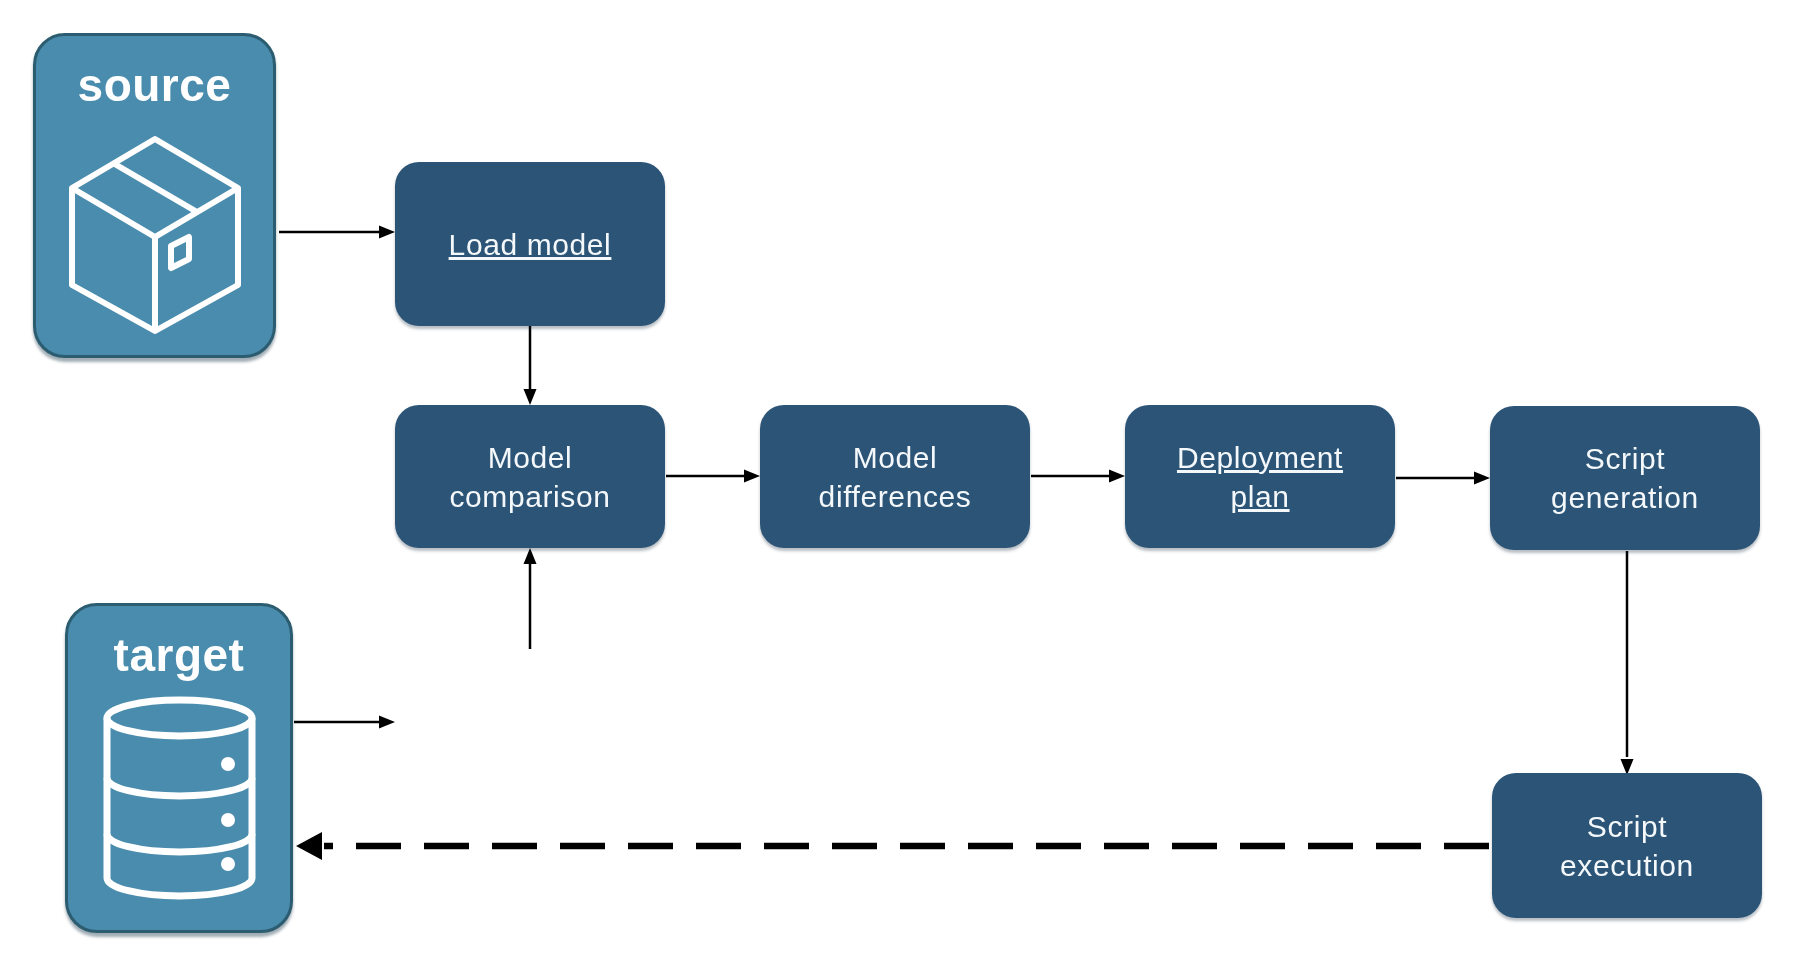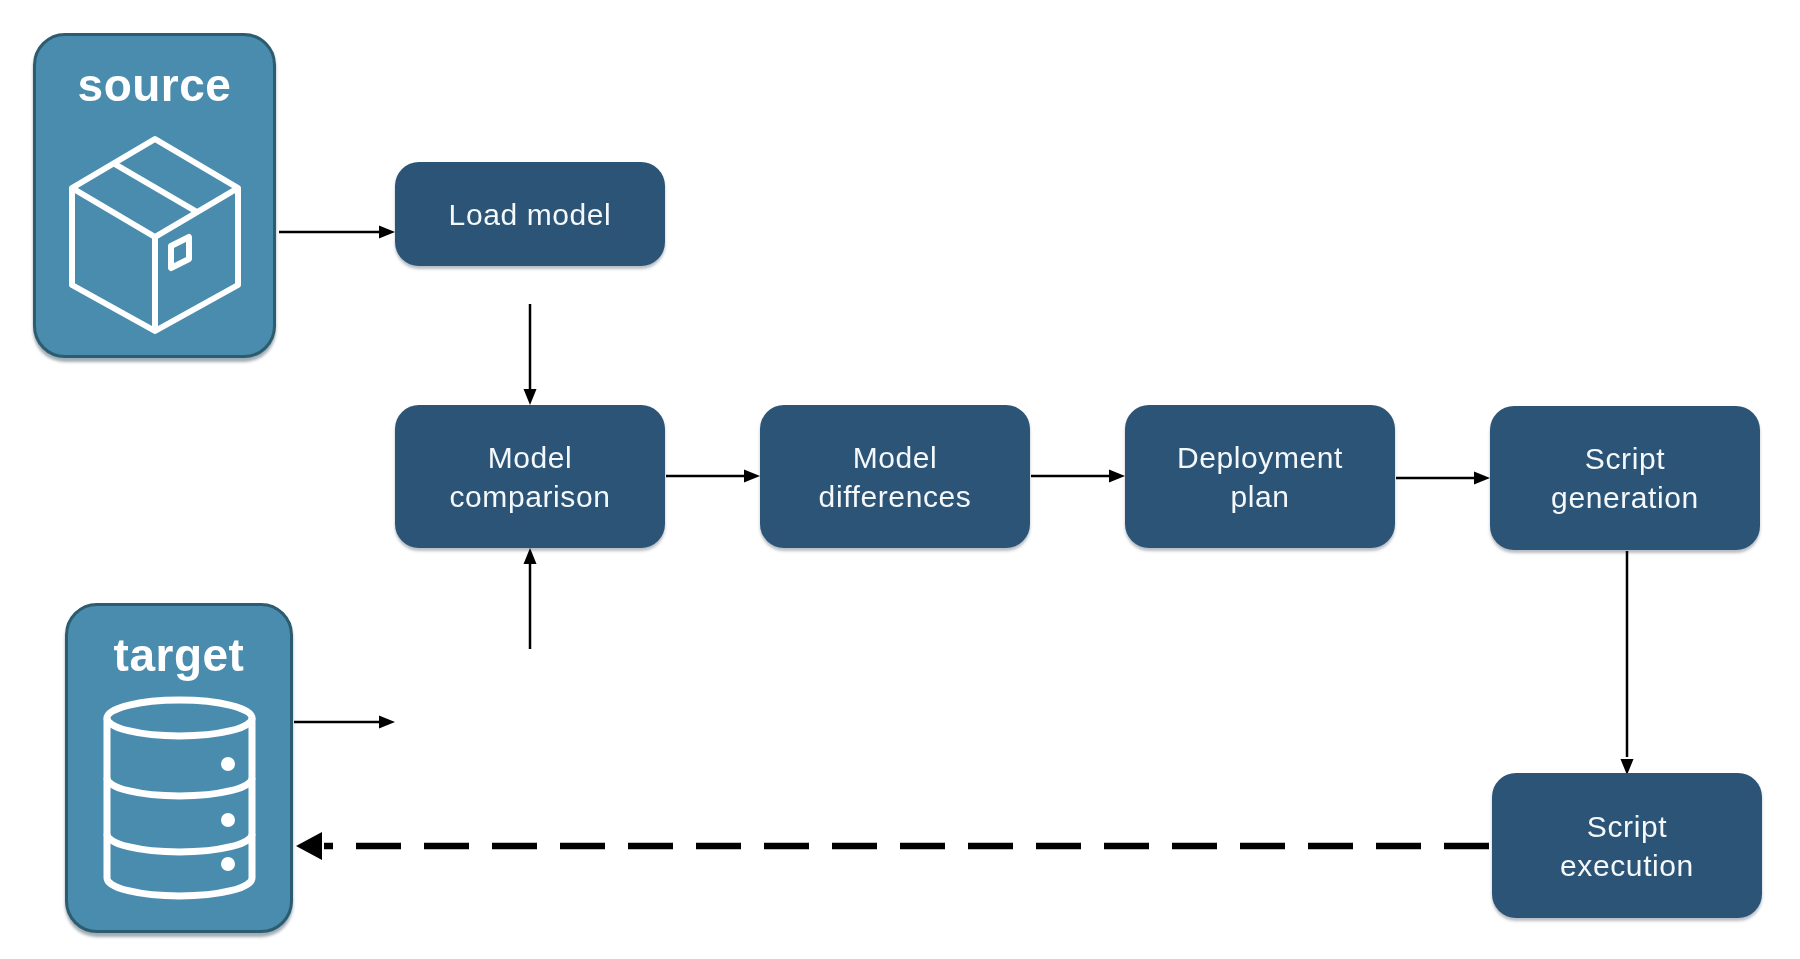--- a/index.html
+++ b/index.html
@@ -17,24 +17,24 @@
     background:var(--node-fill,#2B5476);
     border-radius:24px;
     display:flex; align-items:center; justify-content:center;
     color:var(--node-text,#F4F8FB);
     font-size:30px; line-height:39px; letter-spacing:0.6px;
     text-align:center;
     box-shadow:0 3px 3px rgba(20,40,60,0.30);
   }
   .node-label { white-space:pre-line; }
 
-  #node-load-model        { left:395px;  top:162px; width:270px; height:104px; }
+  #node-load-model        { left:395px;  top:162px; width:270px; height:164px;text-decoration:underline; }
   #node-model-comparison  { left:395px;  top:405px; width:270px; height:143px; }
   #node-model-differences { left:760px;  top:405px; width:270px; height:143px; }
-  #node-deployment-plan   { left:1125px; top:405px; width:270px; height:143px; }
+  #node-deployment-plan   { left:1125px; top:405px; width:270px; height:143px;text-decoration:underline; }
   #node-script-generation { left:1490px; top:406px; width:270px; height:144px; }
   #node-reverse-engineer  { left:395px;  top:650px; width:270px; height:145px; }
   #node-script-execution  { left:1492px; top:773px; width:270px; height:145px; }
 
   
   .store {
     position:absolute; box-sizing:border-box;
     background:var(--store-fill,#4A8CAD);
     border:3px solid var(--store-border,#2C5C70);
     border-radius:32px;

